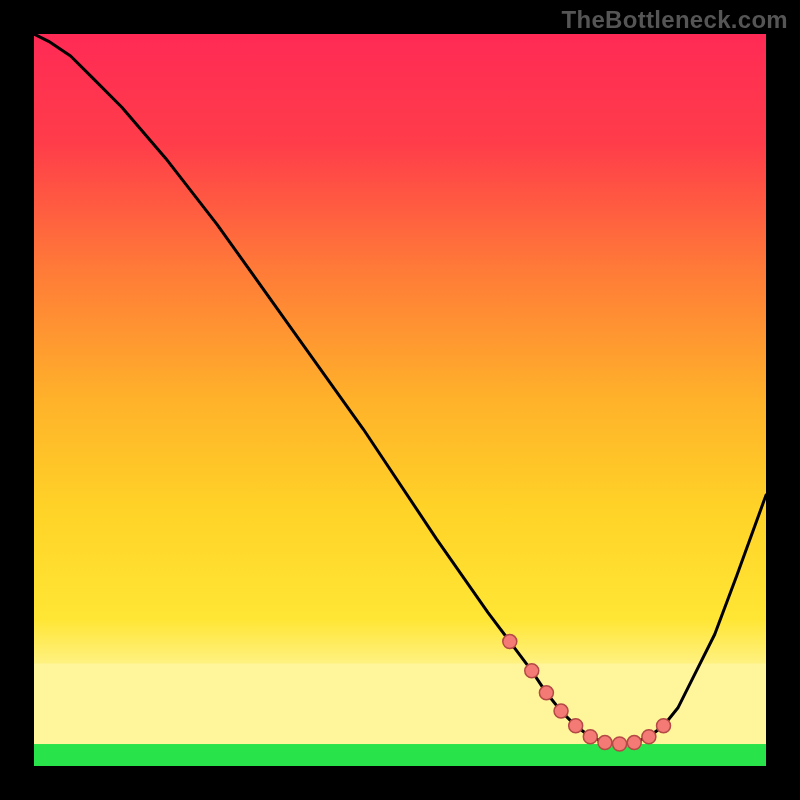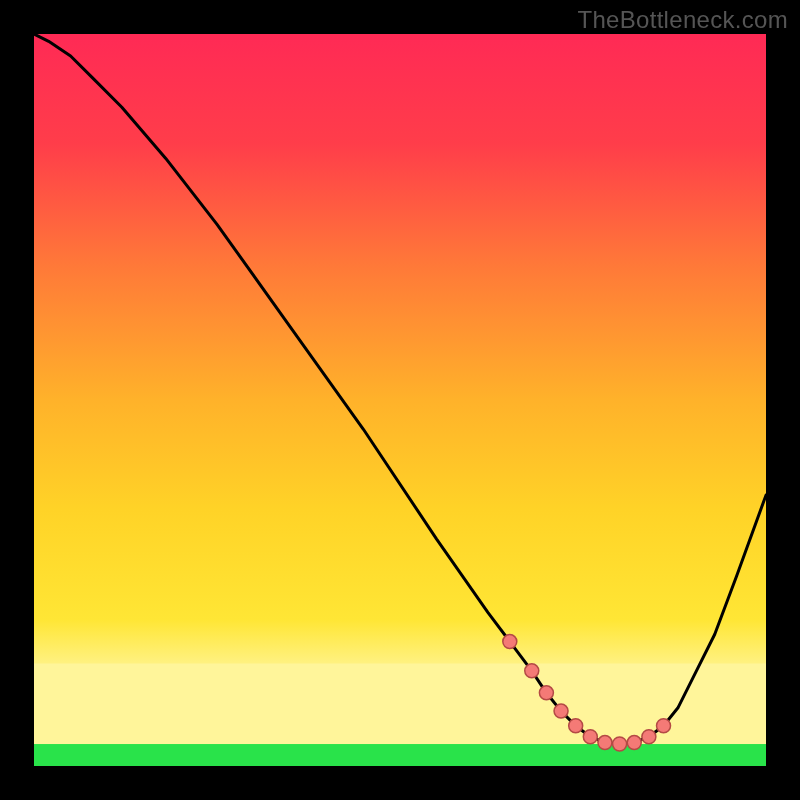--- a/index.html
+++ b/index.html
@@ -16,21 +16,21 @@
     width: 800px;
     height: 800px;
     background: #000;
   }
   .watermark {
     position: absolute;
     top: 6px;
     right: 12px;
     color: #555;
     font-size: 24px;
-    font-weight: 400;
+    font-weight: 700;
     letter-spacing: 0.3px;
     z-index: 5;
   }
   .plot {
     position: absolute;
     left: 34px;
     top: 34px;
     width: 732px;
     height: 732px;
   }

